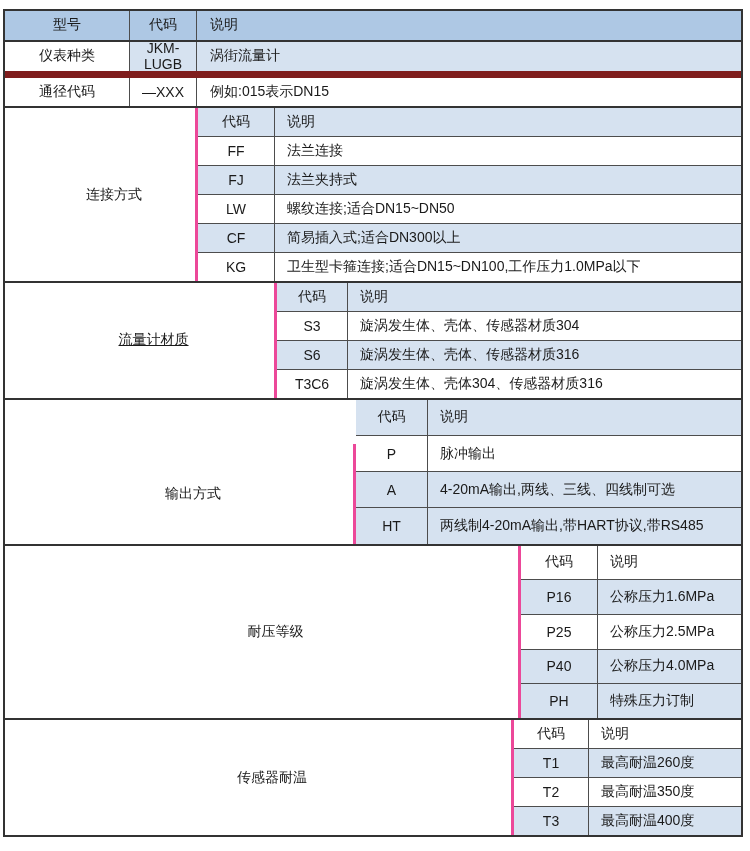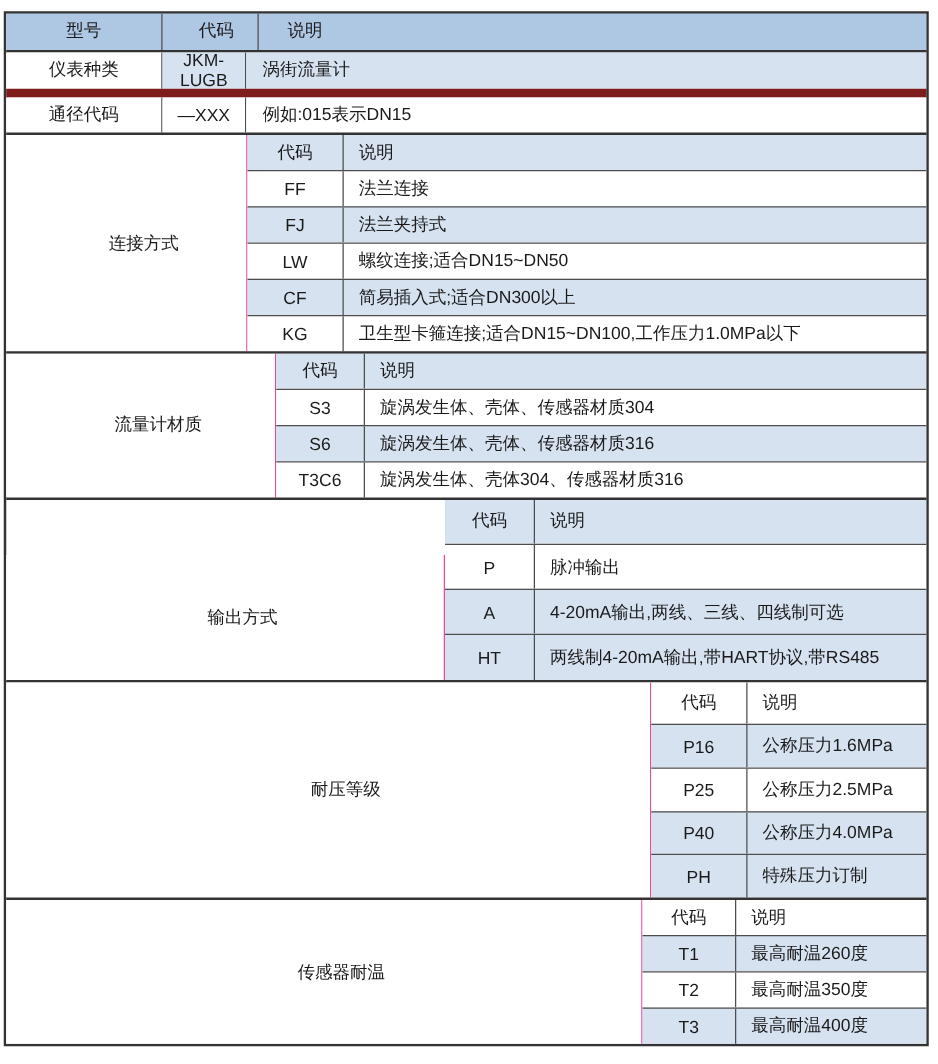--- a/index.html
+++ b/index.html
@@ -17,32 +17,32 @@
   .band.sep{border-top:7px solid #7f1d1d;}
   .band.sep-thick{border-top:2px solid #333333;}
   .f1{flex:1;} .f4{flex:4;} .f5{flex:5;} .f6{flex:6;}
   .c{display:flex;align-items:center;justify-content:center;box-sizing:border-box;min-width:0;}
   .c.left{justify-content:flex-start;padding-left:13px;}
   .vr{border-right:1px solid #4d4d4d;}
   .grow{flex:1;}
   .w-label{width:125px;} .w-code{width:67px;}
   .sec{display:flex;min-height:0;width:100%;}
   .sec-label{display:flex;align-items:center;justify-content:center;box-sizing:border-box;
-             border-right:1px solid #ec4899;background:#ffffff;padding-left:28px;}
+             border-right:3px solid #ec4899;background:#ffffff;padding-left:28px;}
   .sec-rows{flex:1;display:flex;flex-direction:column;min-width:0;}
   .sec-row{flex:1;display:flex;min-height:0;}
   .sec-row + .sec-row{border-top:1px solid #4d4d4d;}
   .sec-code{box-sizing:border-box;border-right:1px solid #4d4d4d;display:flex;
             align-items:center;justify-content:center;}
   .sec-desc{flex:1;display:flex;align-items:center;box-sizing:border-box;padding-left:12px;min-width:0;}
-  .bg-h{background:#aec8e4;gap:10px;}
+  .bg-h{background:#aec8e4;}
   .bg-b{background:#d6e2f0;text-align:center;}
   .bg-w{background:#ffffff;}
   
-  .lab-1{width:193px;} .lab-2{width:216px;} .lab-3{width:351px;margin-top:44px;} .lab-4{width:516px;} .lab-5{width:509px;}
+  .lab-1{width:193px;} .lab-2{width:272px;text-decoration:underline;} .lab-3{width:351px;margin-top:44px;} .lab-4{width:516px;} .lab-5{width:509px;}
   .code-1{width:77px;} .code-2{width:71px;} .code-3{width:72px;} .code-4{width:77px;} .code-5{width:75px;}
 </style>
 </head>
 <body>
 
 <div class="canvas">
   <div class="tbl">
 
     <div class="band f1 bg-h">
       <div class="c vr w-label">型号</div>

